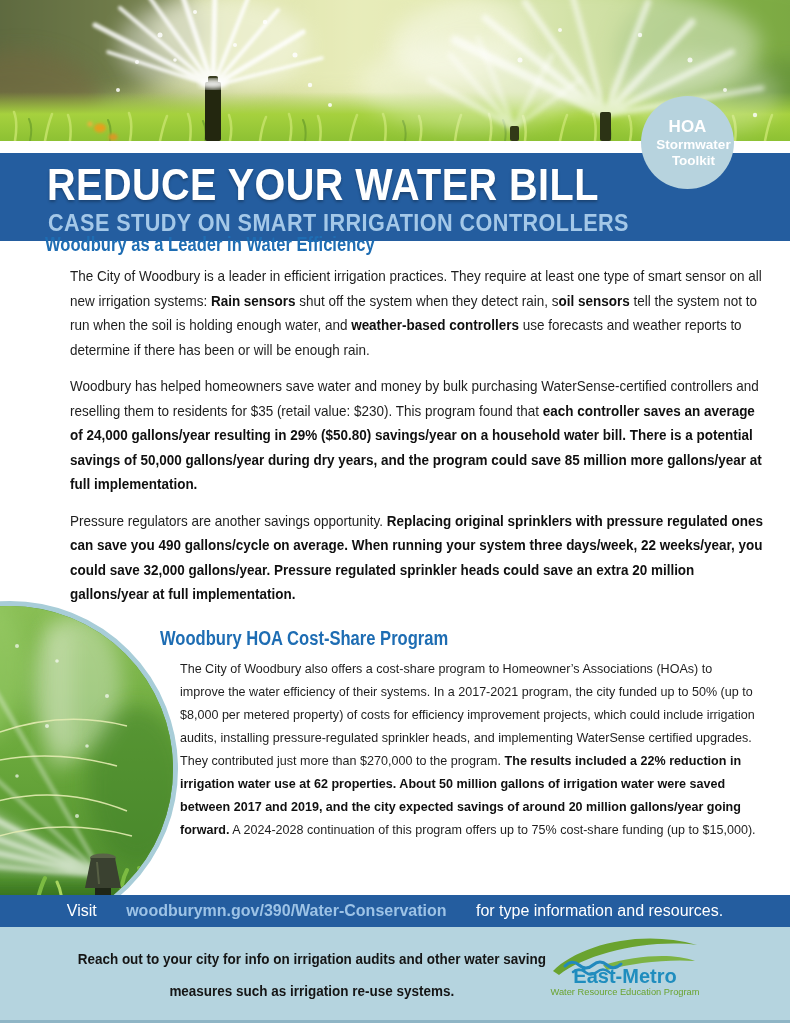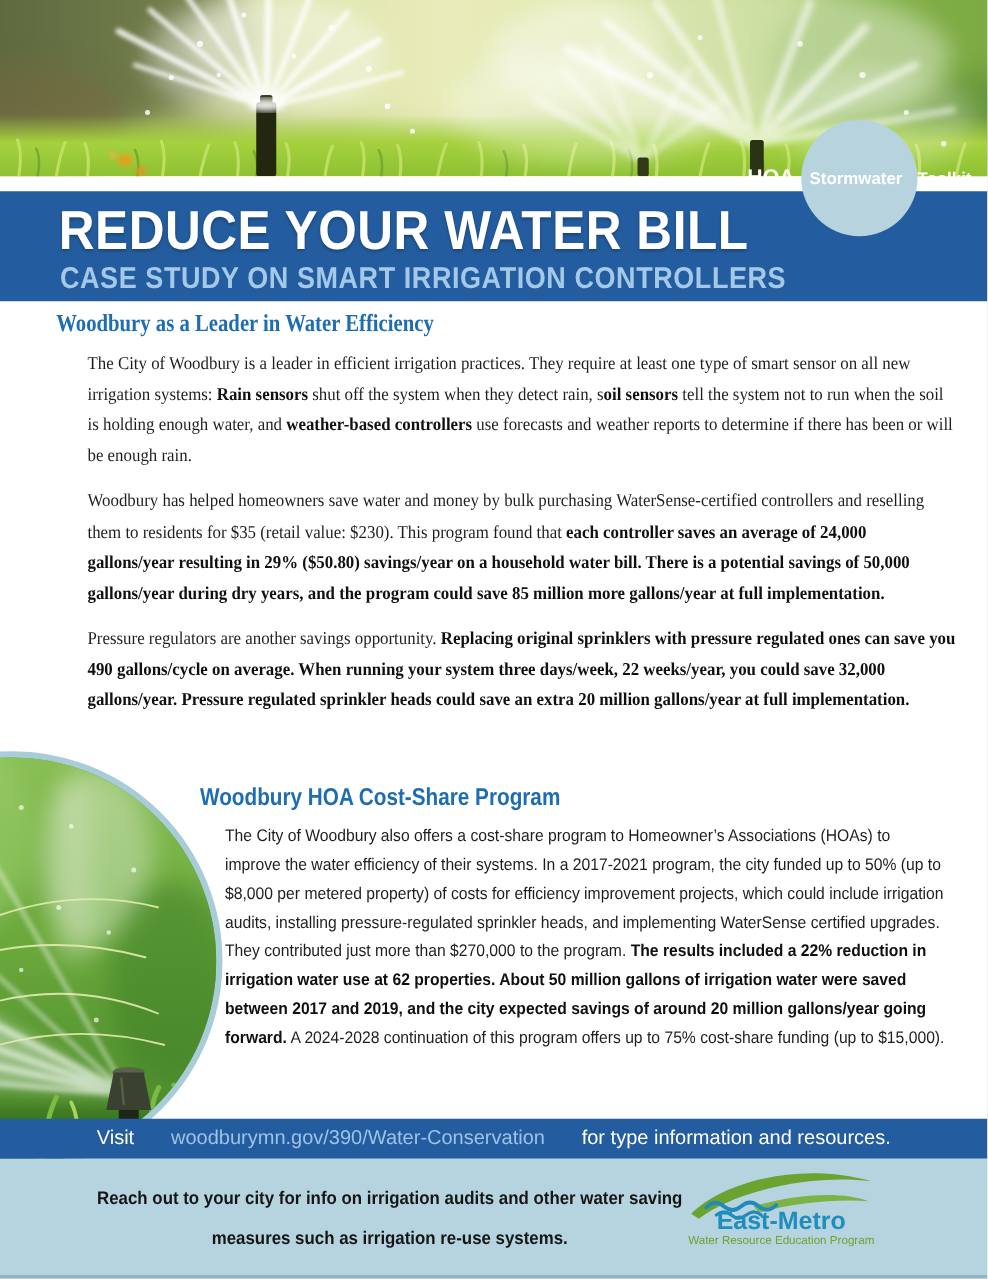--- a/index.html
+++ b/index.html
@@ -13,48 +13,48 @@
   
   .band { position:absolute; left:0; top:141px; width:790px; height:88px; background:var(--band_blue);margin-top:12px; }
   .title { position:absolute; left:47px; top:7px; font-size:44px; font-weight:bold; color:#ffffff;
            letter-spacing:.5px; white-space:nowrap; transform:scaleX(.9); transform-origin:left top;
            text-shadow:0 2px 3px rgba(0,0,0,.28); }
   .subtitle { position:absolute; left:48px; top:56px; font-size:24px; font-weight:bold; color:var(--subtitle_blue);
               letter-spacing:.5px; white-space:nowrap; transform:scaleX(.9); transform-origin:left top; }
 
   
   .badge { position:absolute; left:641px; top:96px; width:93px; height:93px; border-radius:50%;
-           background:var(--badge_bg); z-index:5; display:flex; flex-direction:row; align-items:center;
+           background:var(--badge_bg); z-index:5; display:flex; flex-direction:column; align-items:center;
            justify-content:center; color:#ffffff; font-weight:bold; text-align:center; line-height:1.18; }
   .badge .l1 { font-size:17px; }
   .badge .l2 { font-size:13.5px;margin-left:12px; }
 
   
   .sec-heading { color:var(--heading_blue); font-size:19.5px; font-weight:bold; white-space:nowrap;
                  transform:scaleX(.85); transform-origin:left top; }
   .para { color:#1e1e1e; font-size:14.5px; line-height:24.5px; transform:scaleX(.93); transform-origin:left top; }
   .para .b { font-weight:bold; color:#101010; }
 
-  .sec1 { position:absolute; left:0; top:249px; width:642px;font-family:Liberation Serif, serif; }
+  .sec1 { position:absolute; left:0; top:233px; width:642px; }
   .sec1 .sec-heading { margin-left:45px; }
   .sec1 .para { margin-left:70px; width:747px; margin-top:8px; }
   .sec1 .para + .para { margin-top:12px; }
 
   .sec2 { position:absolute; left:160px; top:627px; width:630px; }
   .sec2 .para { margin-left:20px; width:620px; font-size:13.5px; line-height:23px; margin-top:7px; }
 
   
   .photo-circle { position:absolute; left:-158px; top:601px; width:336px; height:336px; border-radius:50%;
                   border:5px solid #a8cdd8; overflow:hidden; z-index:1; background:#5d9a33; }
 
   
   .linkband { position:absolute; left:0; top:895px; width:790px; height:32px; background:var(--band_blue);
               z-index:6; display:flex; align-items:center; justify-content:center; color:#ffffff; font-size:16px;gap:25px; }
   .linkband span { white-space:pre; }
-  .linkband .lnk { color:var(--link_blue); font-weight:normal; }
+  .linkband .lnk { color:var(--link_blue); font-weight:bold; }
 
   
   .footer { position:absolute; left:0; top:927px; width:790px; height:108px; background:var(--footer_bg); z-index:6; }
   .footer-note { position:absolute; left:70px; top:16px; width:520px; text-align:center; font-weight:bold;
                  color:#151515; font-size:14.5px; line-height:32px; transform:scaleX(.93); transform-origin:left top; }
   .logo { position:absolute; left:545px; top:6px; width:160px; height:64px; }
   .bottom-strip { position:absolute; left:0; top:1020px; width:790px; height:3px; background:#8fb5c5; z-index:7; }
 </style>
 </head>
 <body>

